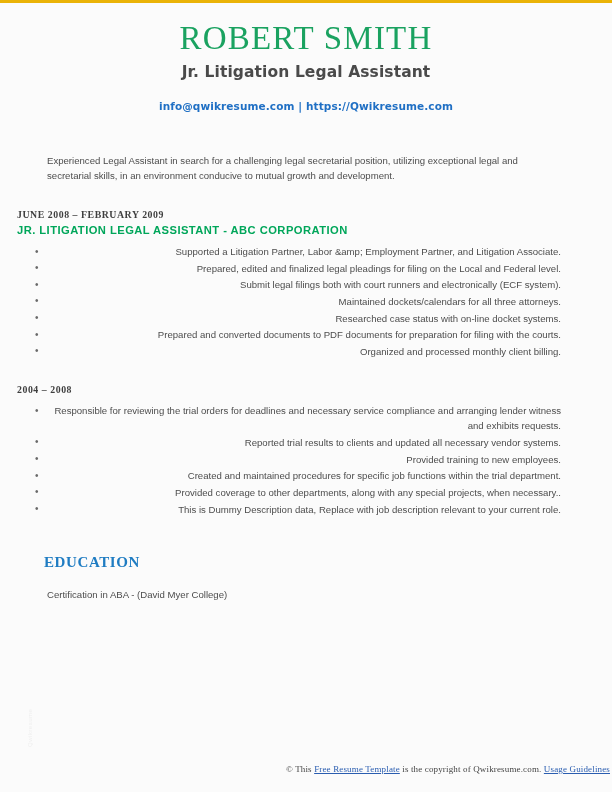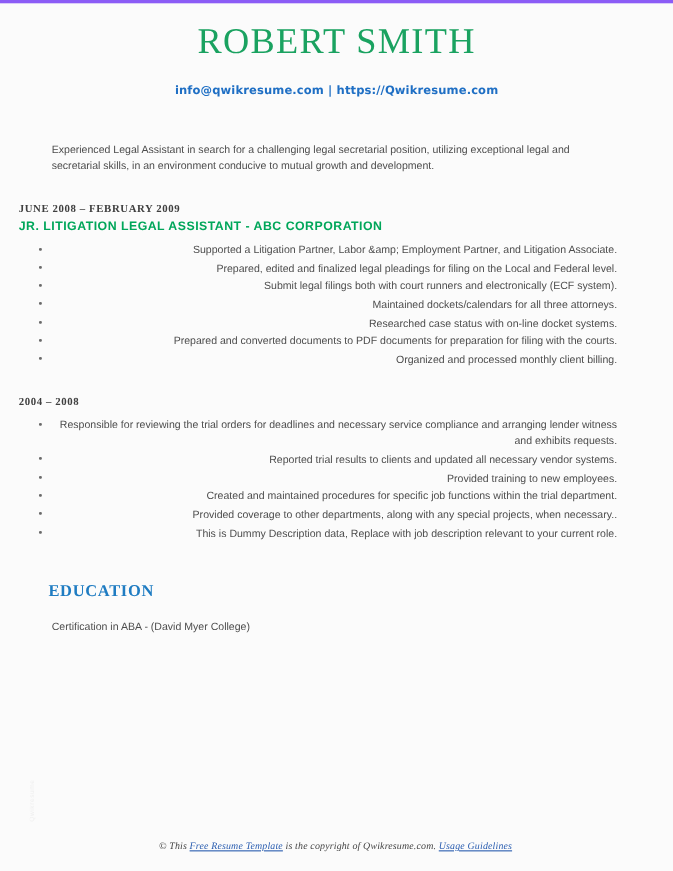--- a/index.html
+++ b/index.html
@@ -12,21 +12,21 @@
     background: #ffffff;
     font-family: "Liberation Sans", sans-serif;
     -webkit-font-smoothing: antialiased;
   }
   .page {
     position: relative;
     width: 612px;
     height: 792px;
     box-sizing: border-box;
     background: #fbfbfb;
-    border-top: 3px solid #8b5cf6;
+    border-top: 3px solid #eab308;
     overflow: hidden;
   }
 
   
   .header {
     text-align: center;
     padding-top: 17px;
   }
   .name {
     font-family: "Liberation Serif", serif;
@@ -143,39 +143,39 @@
     overflow: hidden;
     user-select: none;
   }
 
   
   .footer {
     position: absolute;
     left: 0;
     right: 2px;
     bottom: 18px;
-    text-align: center;
+    text-align: right;
     font-family: "Liberation Serif", serif;
     font-size: 9px;
     color: #444444;
     letter-spacing: 0.15px;
-    font-style: italic;
   }
   .footer a {
     color: #2a5db0;
     text-decoration: underline;
   }
 </style>
 </head>
 <body>
 
 <div class="page">
 
   <div class="header">
     <h1 class="name">ROBERT SMITH</h1>
+    <div class="job-title">Jr. Litigation Legal Assistant</div>
     <div class="contact">info@qwikresume.com | https://Qwikresume.com</div>
   </div>
 
   <div class="content">
 
     <p class="summary">Experienced Legal Assistant in search for a challenging legal secretarial position, utilizing exceptional legal and secretarial skills, in an environment conducive to mutual growth and development.</p>
 
     <div class="section">
       <div class="date-range">JUNE 2008 – FEBRUARY 2009</div>
       <div class="role">JR. LITIGATION LEGAL ASSISTANT - ABC CORPORATION</div>

